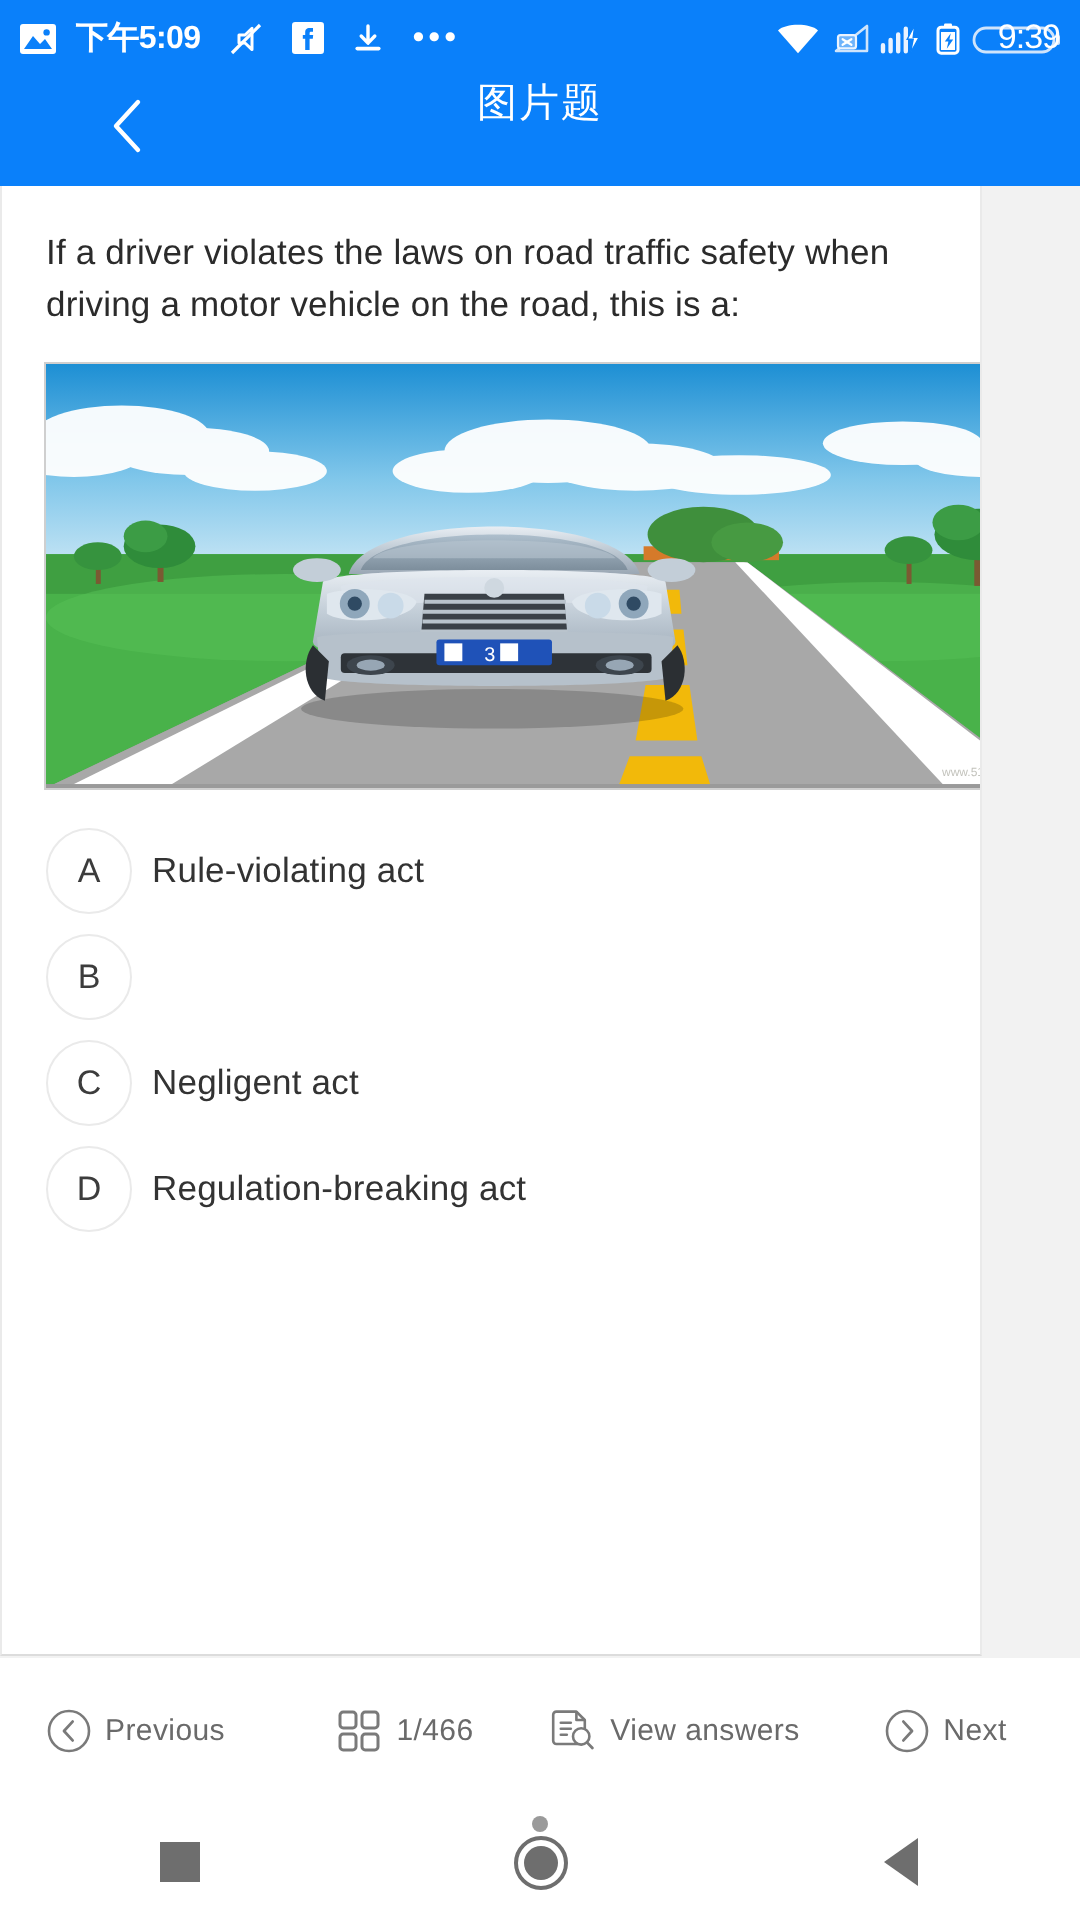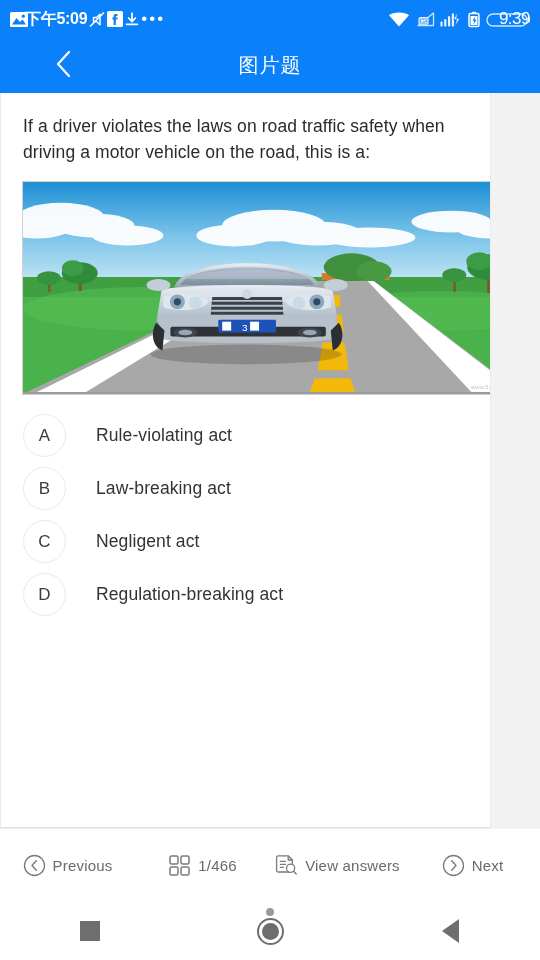--- a/index.html
+++ b/index.html
@@ -13,38 +13,38 @@
 
   
   .statusbar {
     height:38px; width:540px;
     background:#0a80fa;
     display:flex; align-items:center;
     padding:0 10px;
     color:#ffffff;
     position:relative;
   }
-  .sb-left { display:flex; align-items:center; gap:1px; flex:1; }
+  .sb-left { display:flex; align-items:center; gap:14px; flex:1; }
   .sb-right { display:flex; align-items:center; gap:5px; }
   .sb-time {
     font-size:16px; font-weight:bold; letter-spacing:-0.3px;
     margin-left:-4px;
   }
   .sb-clock {
     font-size:17px; font-weight:normal; letter-spacing:-0.5px;
     position:absolute; right:10px; top:9px;
   }
   .ic { display:inline-block; line-height:0; }
   .sb-dots { font-size:17px; letter-spacing:2px; line-height:8px; color:#fff; }
 
   
   .header {
     height:55px; width:540px;
     background:#0a80fa;
-    display:flex; align-items:center;
+    display:flex; 
     position:relative;
     padding-left:36px;
   }
   .back-btn {
     width:56px; height:55px;
     display:flex; align-items:center; justify-content:center;
     cursor:pointer;
   }
   .header-title {
     position:absolute; left:0; right:0; text-align:center;
@@ -93,21 +93,21 @@
   }
   .opt-circle {
     width:43px; height:43px; min-width:43px;
     border:1.3px solid #eaeaea;
     border-radius:50%;
     display:flex; align-items:center; justify-content:center;
     font-size:17px; color:#3c3c3c;
     background:#fff;
   }
   .opt-text {
-    margin-left:30px;
+    margin-left:10px;
     font-size:17.5px; color:#333333; letter-spacing:0.1px;
   }
 
   
   .toolbar {
     position:absolute; top:829px; left:0;
     width:540px; height:73px;
     background:#ffffff;
     display:flex; align-items:center;
   }
@@ -368,21 +368,20 @@
 
   <div class="options">
 
     <div class="opt">
       <div class="opt-circle">A</div>
       <div class="opt-text">Rule‑violating act</div>
     </div>
 
     <div class="opt">
       <div class="opt-circle">B</div>
-      <div class="opt-text">Law‑breaking act</div>
     </div>
 
     <div class="opt">
       <div class="opt-circle">C</div>
       <div class="opt-text">Negligent act</div>
     </div>
 
     <div class="opt">
       <div class="opt-circle">D</div>
       <div class="opt-text">Regulation‑breaking act</div>

